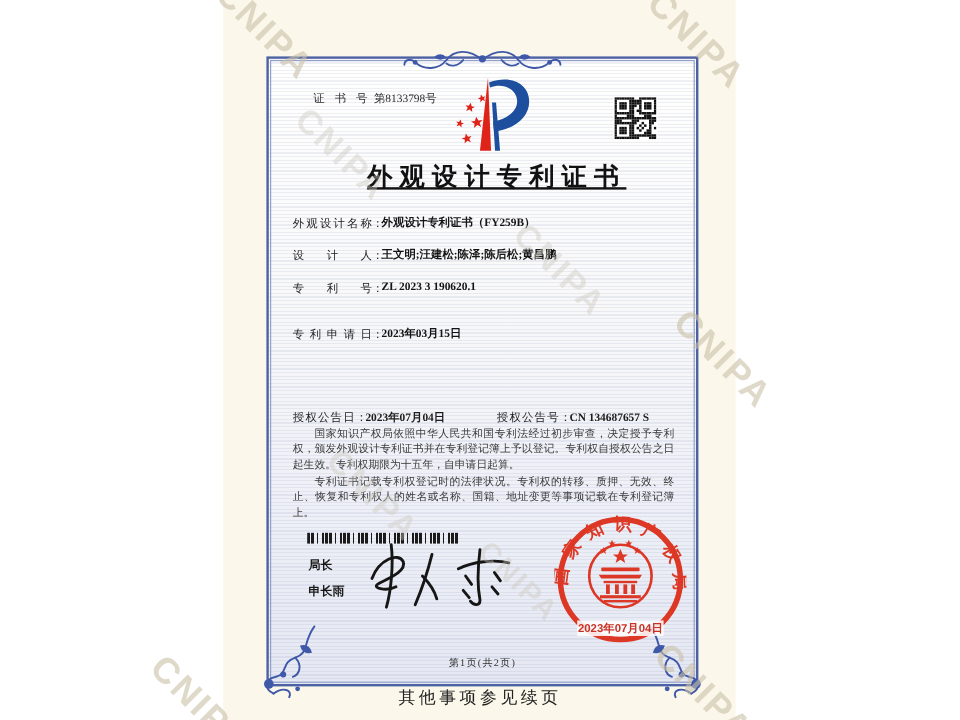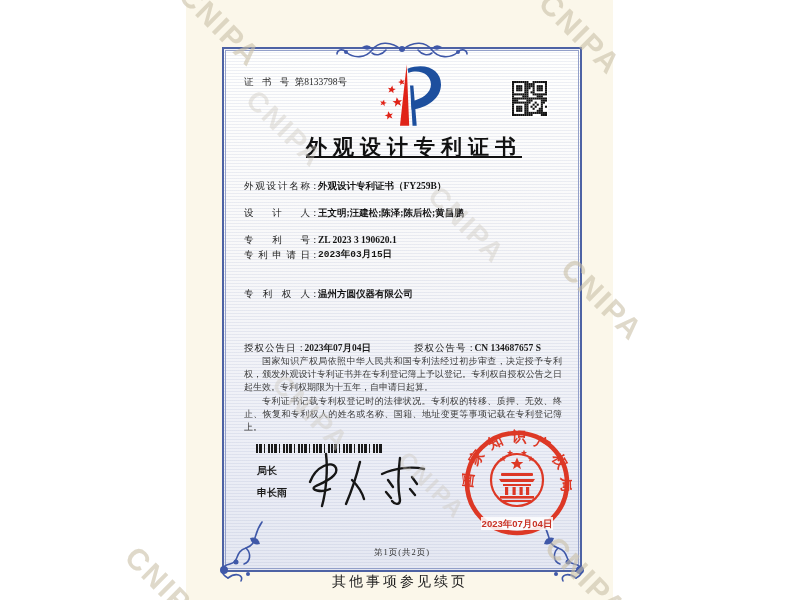--- a/index.html
+++ b/index.html
@@ -17,36 +17,36 @@
   .wm-in{color:rgba(205,201,190,0.42);font-size:28px;}
 
   
   .frame{position:absolute;left:222px;top:47px;width:356px;height:521px;z-index:2;
          border:2px solid #4d62a4;
          background:
            repeating-linear-gradient(180deg, rgba(115,130,178,0.12) 0px, rgba(115,130,178,0.12) 1px, rgba(0,0,0,0) 1px, rgba(0,0,0,0) 3px),
            linear-gradient(180deg,#fffffe 0%,#f8f8f9 40%,#eceef6 78%,#e5e8f2 100%);}
   .frame::before{content:"";position:absolute;inset:1px;border:1px solid #93a0c9;pointer-events:none;}
 
-  .certno{position:absolute;left:20px;top:27px;font-size:9.5px;color:#2a2a2a;}
+  .certno{position:absolute;left:37px;top:27px;font-size:9.5px;color:#2a2a2a;}
   .certno .sp{letter-spacing:3px;}
 
   .logo{position:absolute;left:139px;top:13px;width:84px;height:67px;}
   .qr{position:absolute;left:287px;top:31px;width:35px;height:35px;background:#fff;padding:1px;}
   .qr svg{width:100%;height:100%;display:block;}
 
   .title{position:absolute;left:0;top:84px;width:100%;text-align:center;font-size:21px;
          font-weight:bold;color:#111;letter-spacing:6px;padding-left:24px;box-sizing:border-box;text-decoration:underline;}
 
   .row{position:absolute;left:20px;font-size:9.5px;color:#1c1c1c;white-space:nowrap;}
   .flabel{display:inline-block;width:66px;text-align:justify;text-align-last:justify;vertical-align:top;}
   .colon{display:inline-block;width:8px;vertical-align:top;}
   .fvalue{display:inline-block;font-weight:600;color:#141414;vertical-align:top;white-space:normal;
           width:250px;line-height:12.5px;}
-  .r1{top:131px;} .r2{top:158px;} .r3{top:185px;} .r4{top:200px;font-family:Liberation Mono, monospace;} .r5{top:239px;} .r6{top:264px;}
+  .r1{top:131px;} .r2{top:158px;} .r3{top:185px;} .r4{top:224px;} .r5{top:239px;} .r6{top:264px;}
   .r7{top:293px;}
   .grant2{position:absolute;left:170px;top:0;white-space:nowrap;}
   .glabel{letter-spacing:1px;}
 
   .paras{position:absolute;left:20px;top:306px;width:318px;font-size:9px;line-height:13px;
          color:#3a3a3a;text-align:justify;}
   .paras p{margin:0 0 1px 0;text-indent:2em;}
 
   .barcode{position:absolute;left:32px;top:395px;width:127px;height:9px;
     background:repeating-linear-gradient(90deg,#1b1b1b 0 2px,transparent 2px 3px,#1b1b1b 3px 6px,
@@ -348,23 +348,20 @@
     </div>
     <div class="row r2">
       <span class="flabel">设计人</span><span class="colon">：</span><span class="fvalue">王文明;汪建松;陈泽;陈后松;黄昌鹏</span>
     </div>
     <div class="row r3">
       <span class="flabel">专利号</span><span class="colon">：</span><span class="fvalue">ZL 2023 3 190620.1</span>
     </div>
     <div class="row r4">
       <span class="flabel">专利申请日</span><span class="colon">：</span><span class="fvalue">2023年03月15日</span>
     </div>
-    <div class="row r5">
-      <span class="flabel">专利权人</span><span class="colon">：</span><span class="fvalue">温州方圆仪器有限公司</span>
-    </div>
     <div class="row r7">
       <span class="glabel">授权公告日</span><span class="colon">：</span><span style="font-weight:600">2023年07月04日</span>
       <span class="grant2">
         <span class="glabel">授权公告号</span><span class="colon">：</span><span style="font-weight:600">CN 134687657 S</span>
       </span>
     </div>
 
     <div class="paras">
       <p>国家知识产权局依照中华人民共和国专利法经过初步审查，决定授予专利权，颁发外观设计专利证书并在专利登记簿上予以登记。专利权自授权公告之日起生效。专利权期限为十五年，自申请日起算。</p>
       <p>专利证书记载专利权登记时的法律状况。专利权的转移、质押、无效、终止、恢复和专利权人的姓名或名称、国籍、地址变更等事项记载在专利登记簿上。</p>

